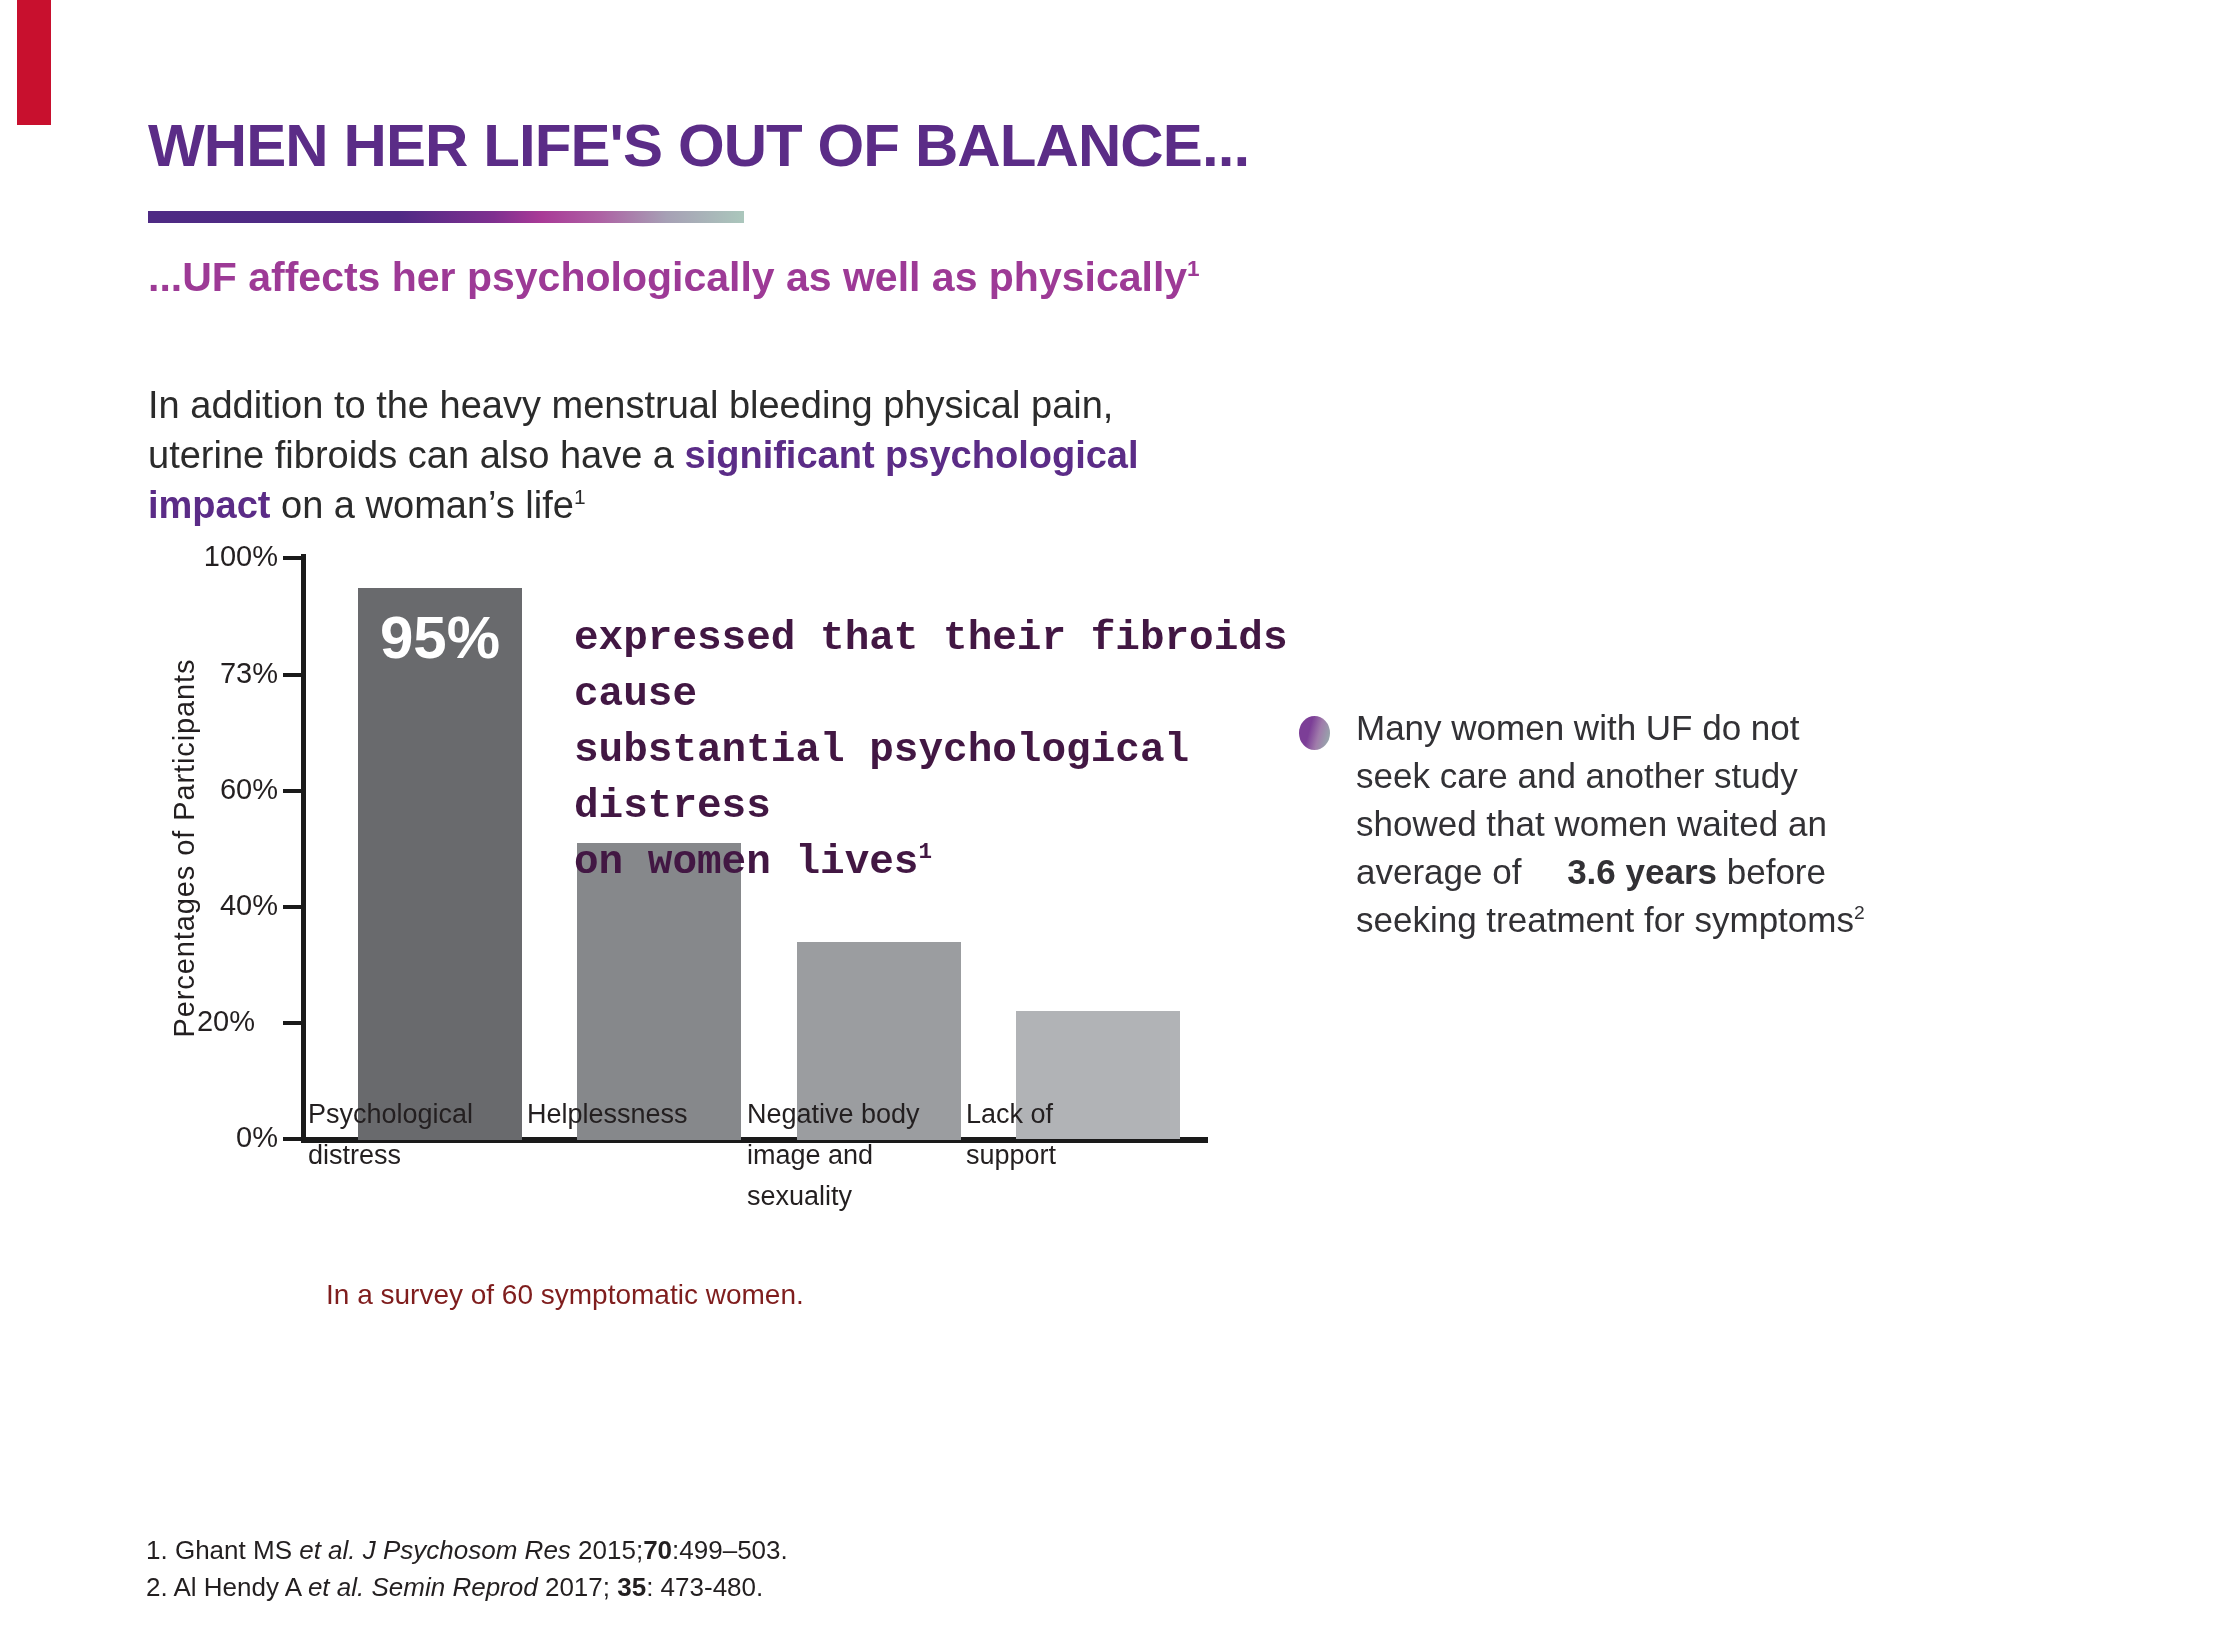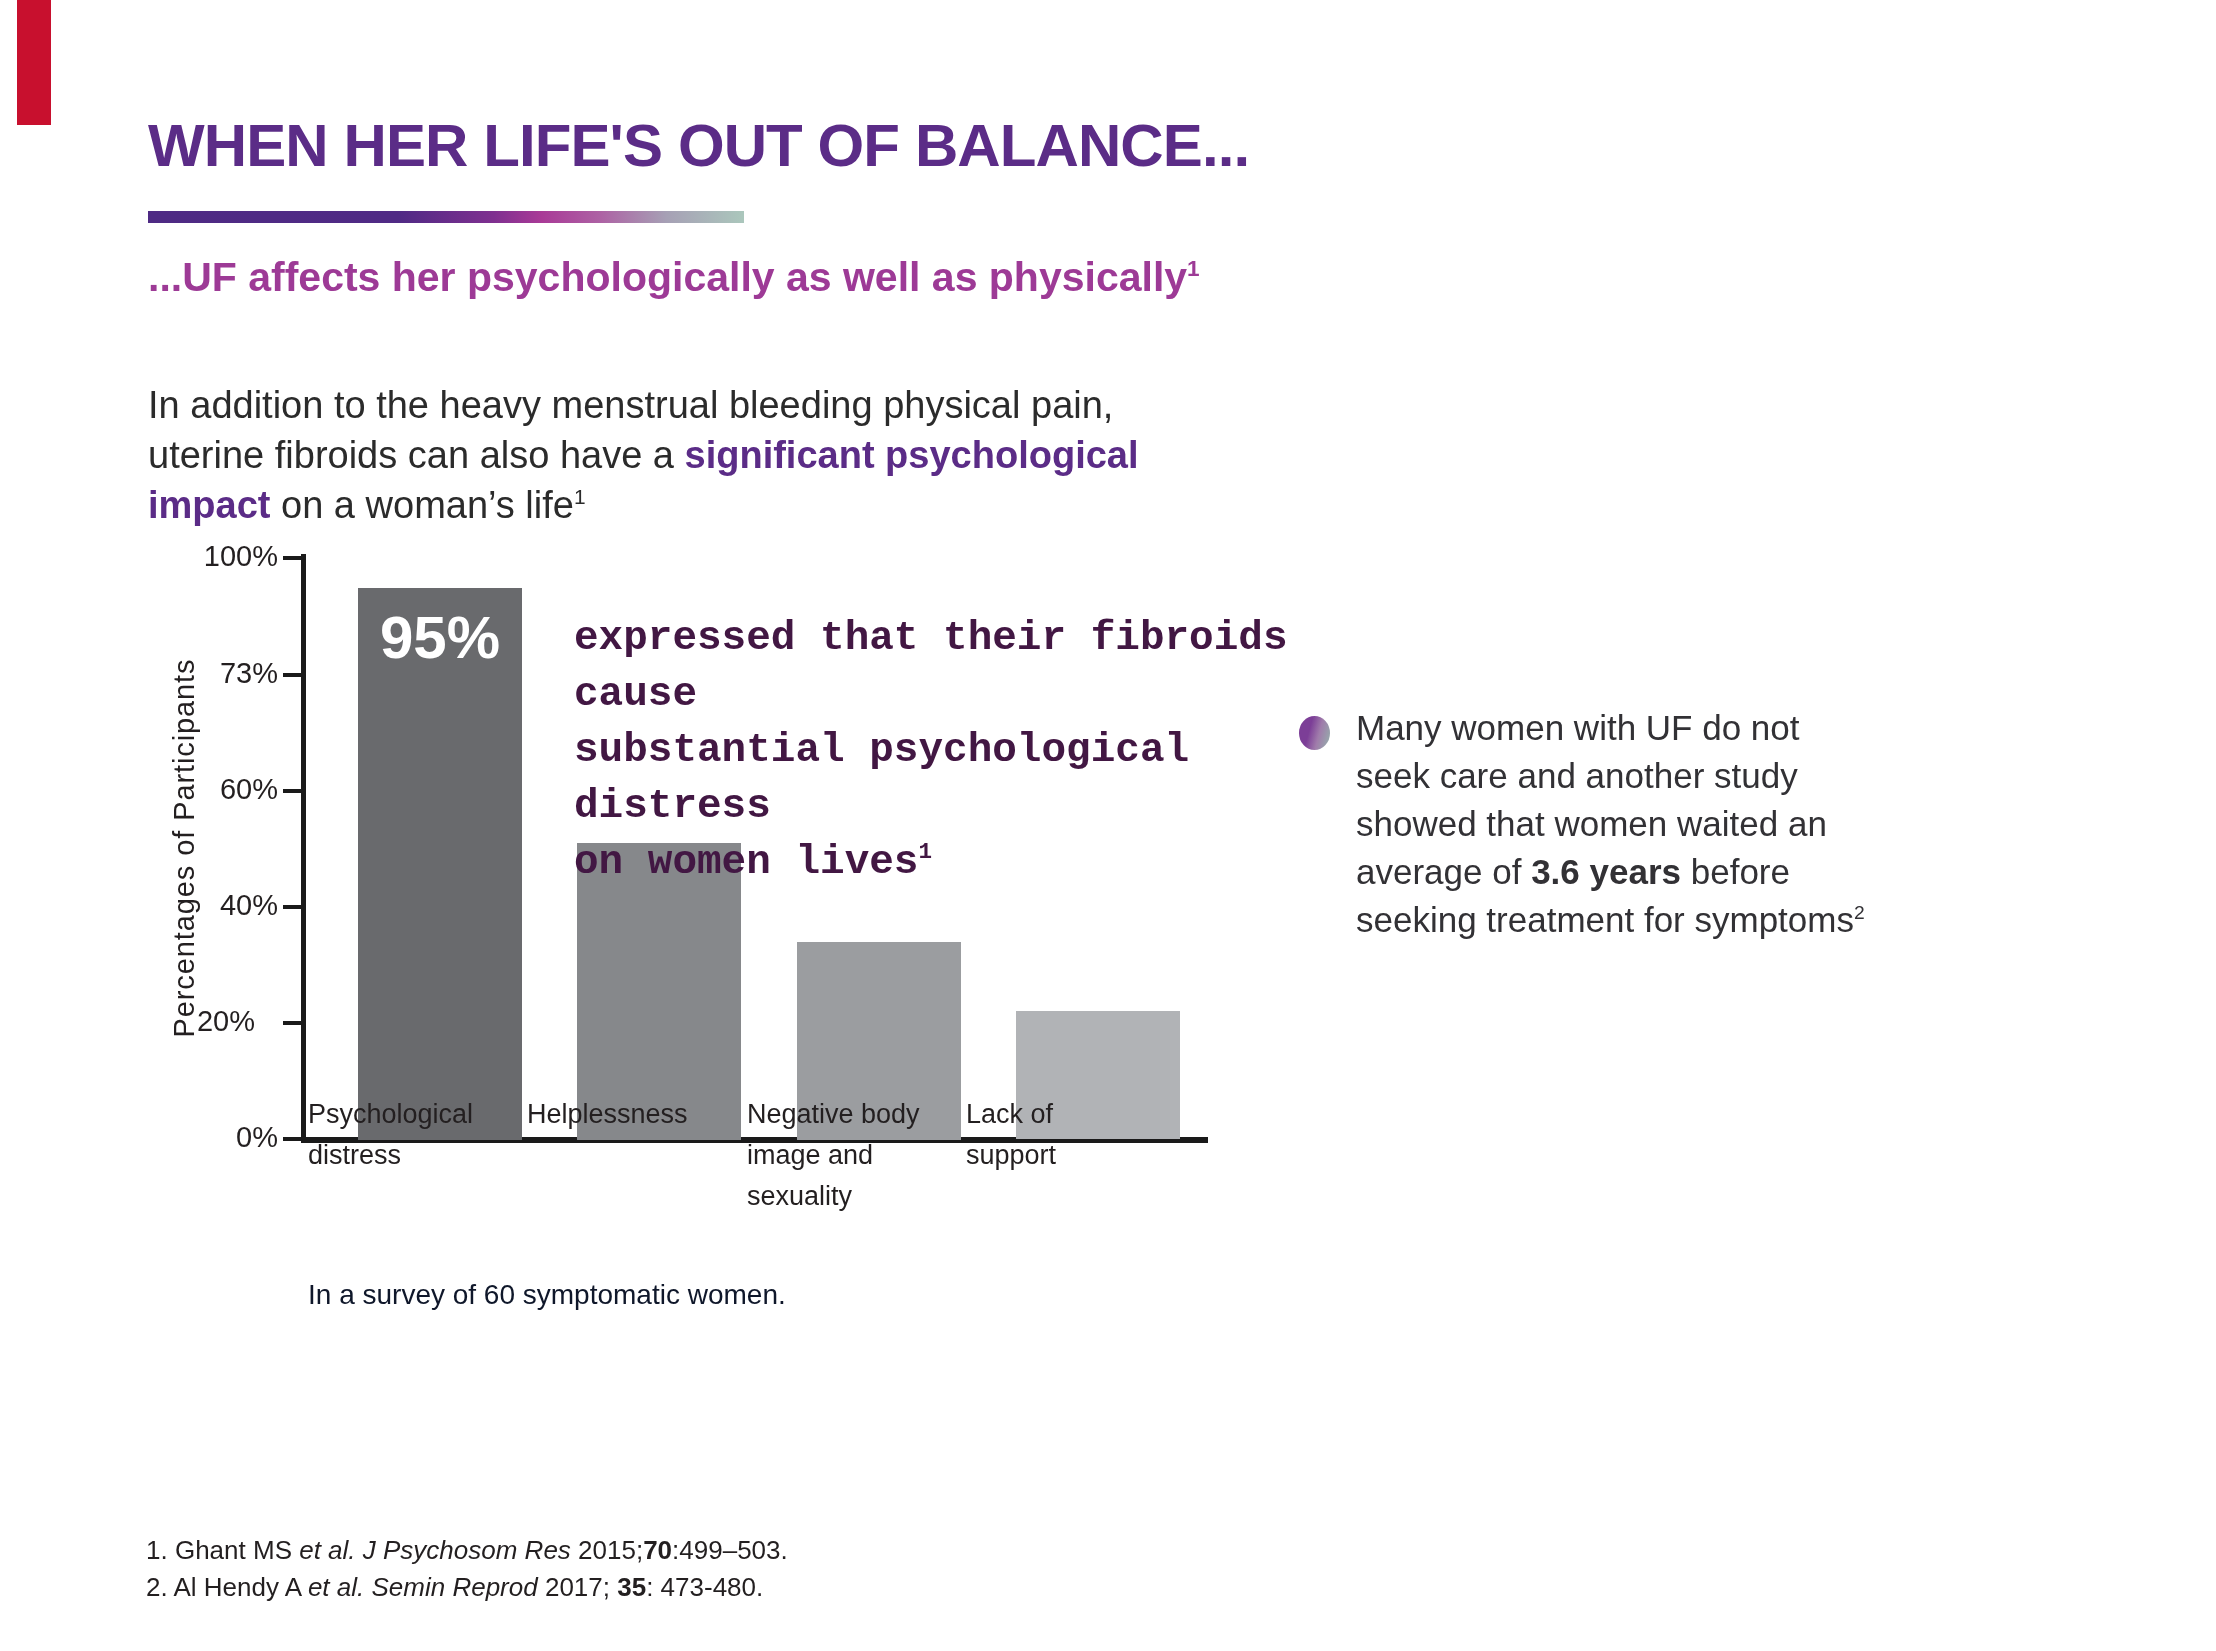--- a/index.html
+++ b/index.html
@@ -45,31 +45,31 @@
     font-size:60px;font-weight:700;color:#ffffff;
   }
   .chart-annotation{
     position:absolute;left:574px;top:610px;width:753px;
     font-size:41px;font-weight:700;color:#421743;line-height:56px;font-family:Liberation Mono, monospace;
   }
   .category-label{
     position:absolute;top:1094px;width:264px;text-align:left;
     font-size:27px;line-height:41px;color:#231f20;transform:translateX(-50%);
   }
-  .chart-caption{position:absolute;left:308px;top:1279px;font-size:28px;color:#0f172a;}
+  .chart-caption{position:absolute;left:326px;top:1279px;font-size:28px;color:#7f1d1d;}
   
   .callout-bullet{
     position:absolute;left:1299px;top:716px;width:31px;height:34px;border-radius:50%;
     background:linear-gradient(105deg,#7c3e97 35%,#a07cab 62%,#98a2ab 88%);
   }
   .callout-text{
     position:absolute;left:1356px;top:704px;width:518px;
     font-size:35px;line-height:48px;color:#323135;
   }
-  .callout-text .bold{font-weight:700;}
+  .callout-text .bold{font-weight:700;margin-left:36px;}
   
   .references{position:absolute;left:146px;top:1532px;font-size:26px;line-height:37px;color:#231f20;}
   .references .it{font-style:italic;}
   .references .bd{font-weight:700;}
 </style>
 </head>
 <body>
 
 <div class="slide">
 

